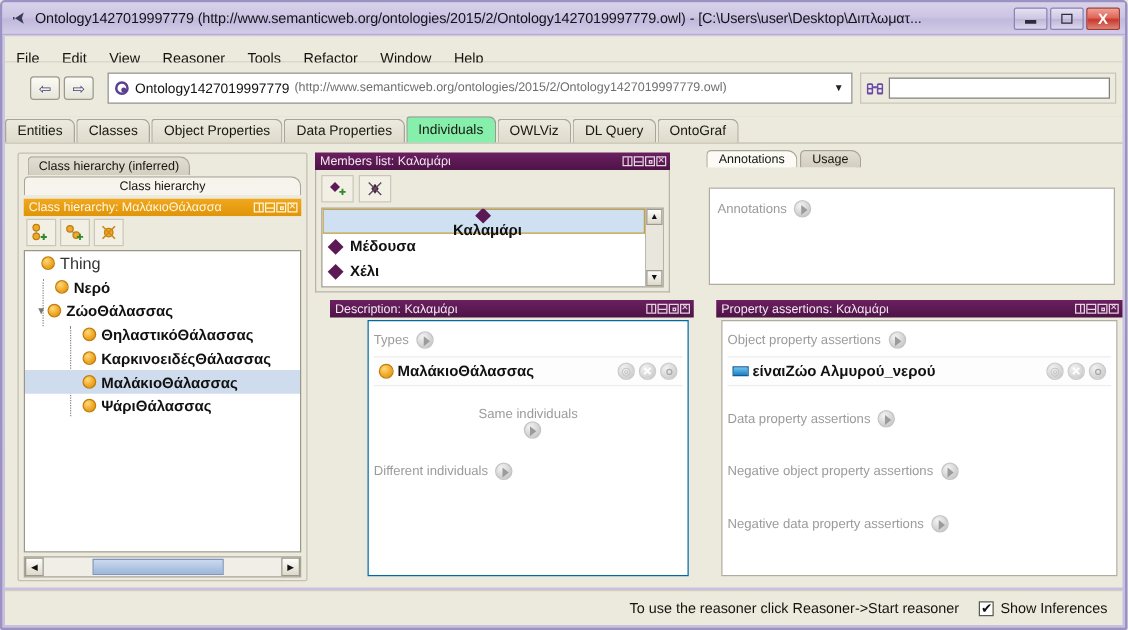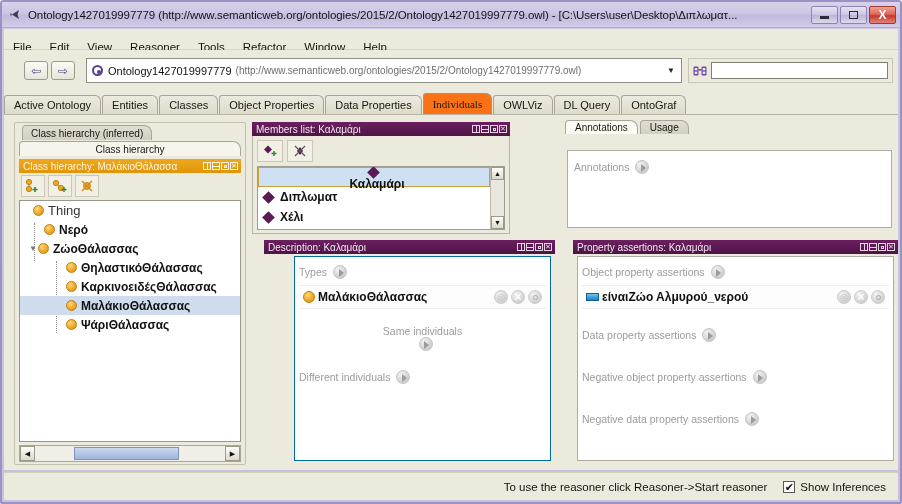--- a/index.html
+++ b/index.html
@@ -106,22 +106,22 @@
     border-bottom:1px solid #b9b5a6;
   }
   .tab{
     height:19px;line-height:19px;padding:0 9px;margin-right:1px;
     font-size:11px;color:#18180f;
     background:linear-gradient(180deg,#eceadf 0%,#dedbcb 100%);
     border:1px solid #a8a498;border-bottom:none;
     border-radius:3px 6px 0 0;box-sizing:border-box;white-space:nowrap;
   }
   .tab.sel{
-    background:#f97316;height:21px;line-height:21px;
-    border-color:#9c9890;position:relative;z-index:3;font-family:Liberation Serif, serif;
+    background:#86efac;height:21px;line-height:21px;
+    border-color:#9c9890;position:relative;z-index:3;
   }
 
   
   .workarea{
     position:absolute;left:2px;top:113px;right:2px;bottom:32px;
     background:#ece9dd;box-sizing:border-box;
   }
   .panelbox{position:absolute;box-sizing:border-box;}
 
   
@@ -187,21 +187,21 @@
     background:#f0eee6;border:1px solid #a9a598;box-sizing:border-box;
     display:flex;align-items:center;
   }
   .sarrow{width:15px;height:15px;display:flex;align-items:center;justify-content:center;
     background:linear-gradient(180deg,#fdfdfa 0%,#ddd9cb 100%);border:1px solid #9d998c;
     box-sizing:border-box;font-size:7px;color:#111;flex:0 0 auto;}
   .sthumb{height:13px;margin:0 1px;background:linear-gradient(180deg,#ccd9ef 0%,#9db6dc 100%);
     border:1px solid #7e96bd;box-sizing:border-box;}
 
   
-  #membersPanel{left:248px;top:7px;width:258px;height:112px;}
+  #membersPanel{left:248px;top:7px;width:284px;height:112px;}
   #membersBody{position:absolute;left:0;top:14px;right:0;bottom:0;
     background:#ece9dd;border:1px solid #b8b4a6;border-top:none;box-sizing:border-box;}
   .mtoolbar{height:28px;display:flex;align-items:center;padding:2px 0 0 4px;box-sizing:border-box;}
   .mbtn{width:26px;height:22px;margin-right:4px;border:1px solid #cbc7b8;background:#f2efe5;
     display:flex;align-items:center;justify-content:center;box-sizing:border-box;}
   .mlist{position:absolute;left:4px;top:30px;right:4px;bottom:3px;
     background:#fff;border:1px solid #a09c8e;box-sizing:border-box;display:flex;}
   .mlist-inner{flex:1 1 auto;overflow:hidden;}
   .mrow{height:20px;display:flex;align-items:center;padding-left:6px;box-sizing:border-box;}
   .mrow.sel{background:#cfe0f2;border:1px solid #c8a23a;box-sizing:border-box;flex-direction:column;}
@@ -347,21 +347,20 @@
           <rect x="1.7" y="6.6" width="2.6" height="2.3" fill="#f0eefa"></rect>
           <rect x="9.7" y="6.6" width="2.6" height="2.3" fill="#f0eefa"></rect>
           <rect x="5.5" y="4" width="3" height="1.6" fill="#6b4aa0"></rect>
         </svg>
       </span>
       <input class="searchinput" type="text" value="" placeholder="" style="">
     </div>
   </div>
 
   <div class="tabstrip">
-    <div class="tab">Active Ontology</div>
     <div class="tab">Entities</div>
     <div class="tab">Classes</div>
     <div class="tab">Object Properties</div>
     <div class="tab">Data Properties</div>
     <div class="tab sel">Individuals</div>
     <div class="tab">OWLViz</div>
     <div class="tab">DL Query</div>
     <div class="tab">OntoGraf</div>
   </div>
 
@@ -490,21 +489,21 @@
           </div>
         </div>
         <div class="mlist">
           <div class="mlist-inner">
             <div class="mrow sel">
               <span class="diamond"></span>
               <span class="mlbl">Καλαμάρι</span>
             </div>
             <div class="mrow">
               <span class="diamond"></span>
-              <span class="mlbl">Διπλωματ</span>
+              <span class="mlbl">Μέδουσα</span>
             </div>
             <div class="mrow">
               <span class="diamond"></span>
               <span class="mlbl">Χέλι</span>
             </div>
           </div>
           <div class="vscroll">
             <div class="vsa">▲</div>
             <div class="vstrack"></div>
             <div class="vsa">▼</div>

